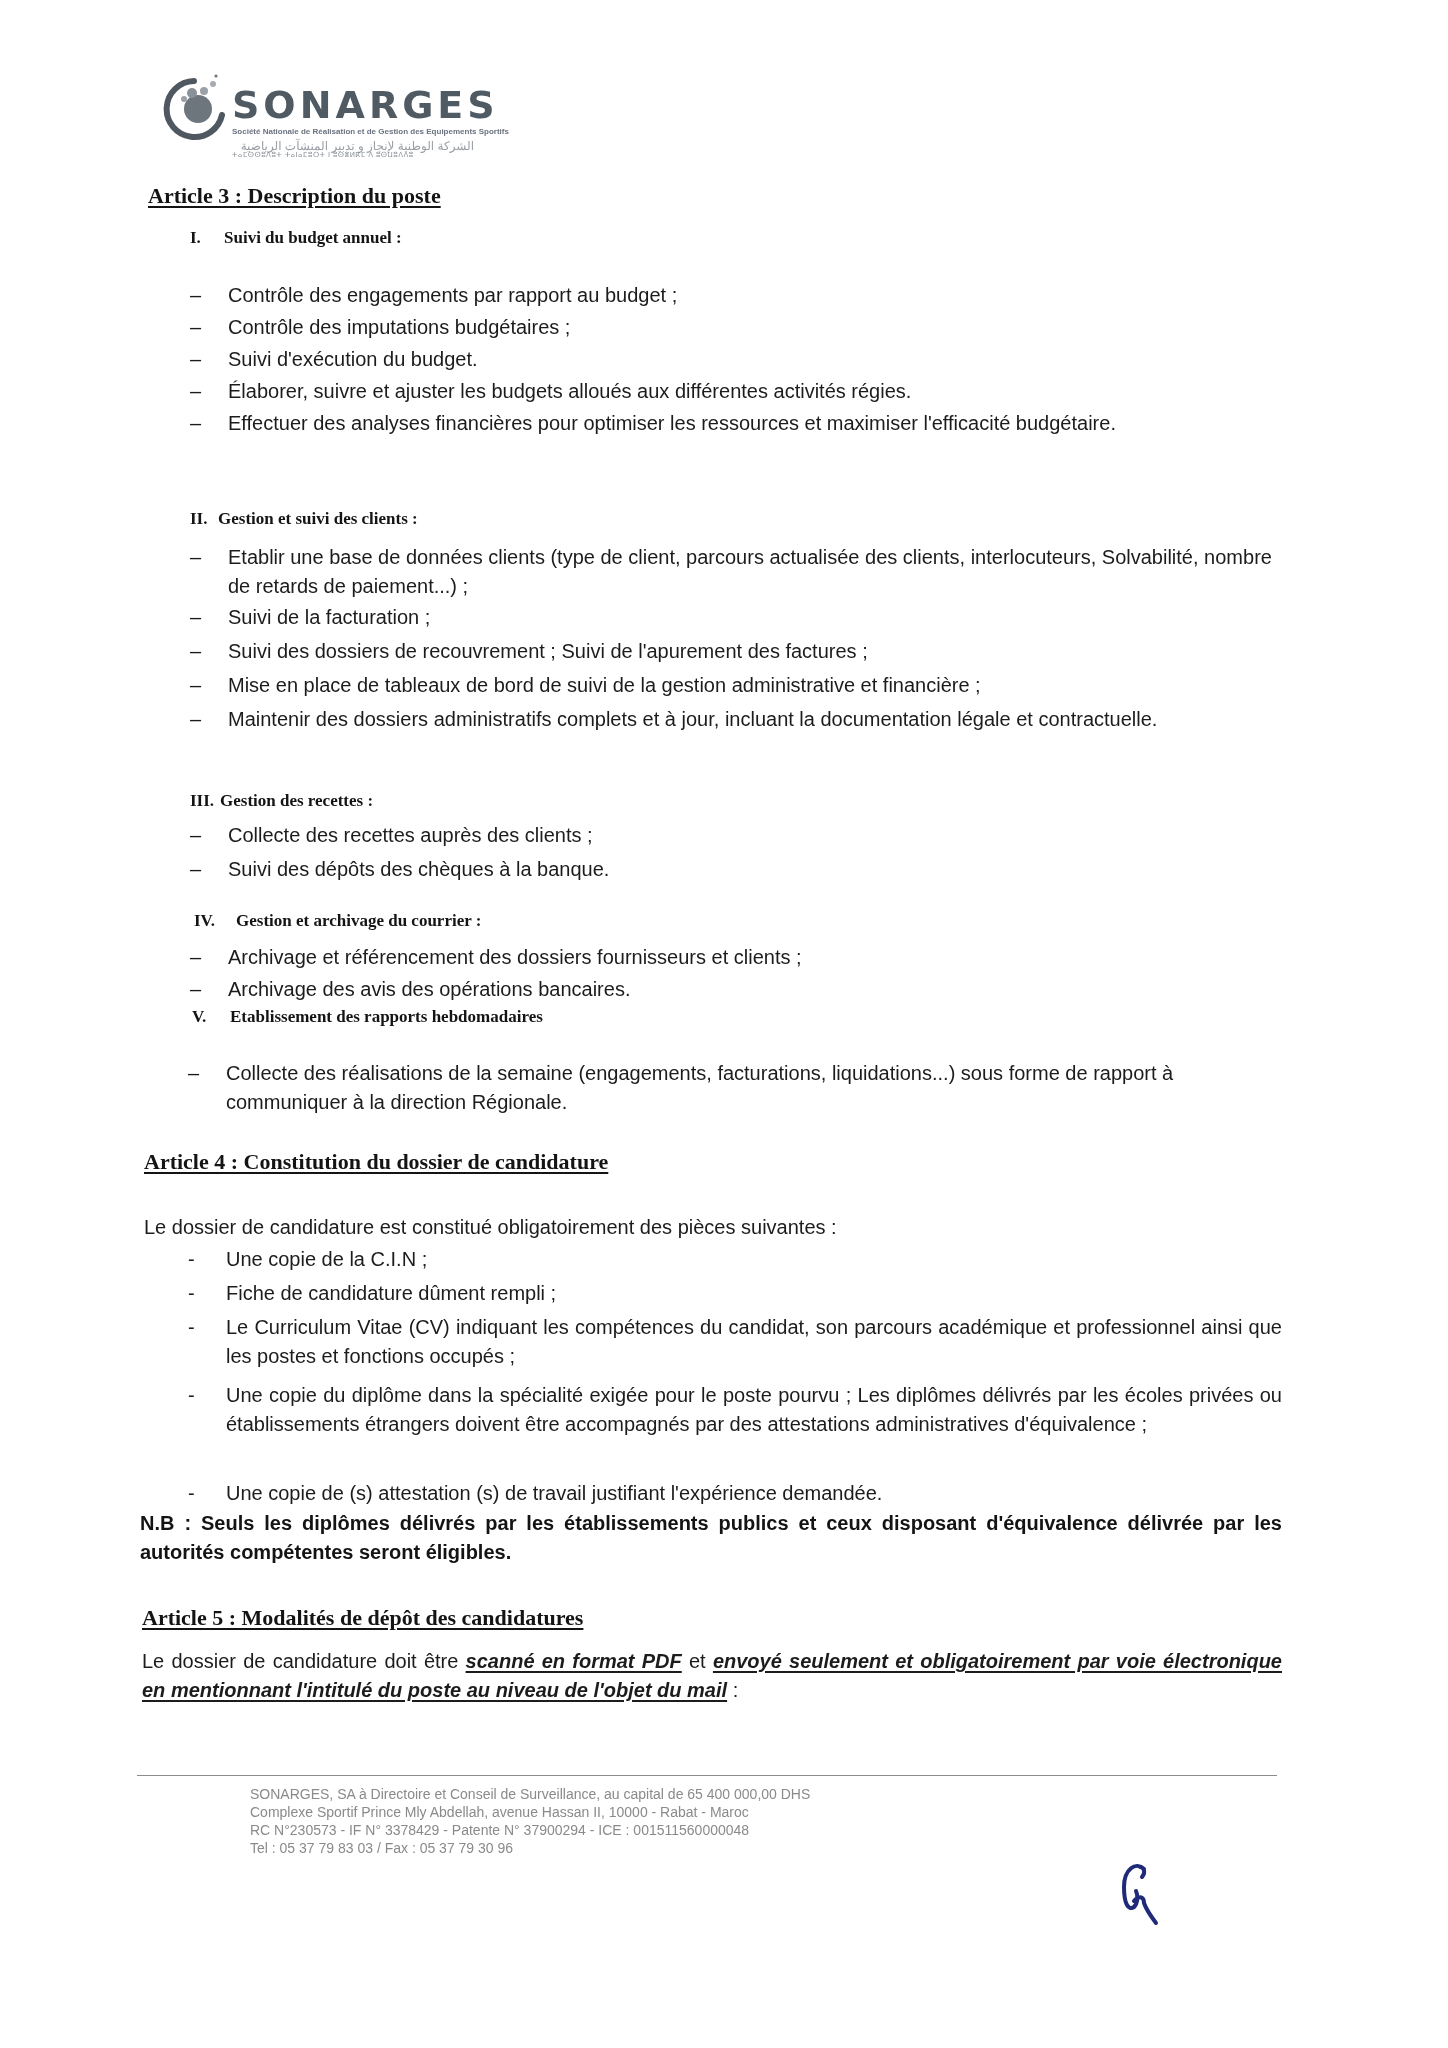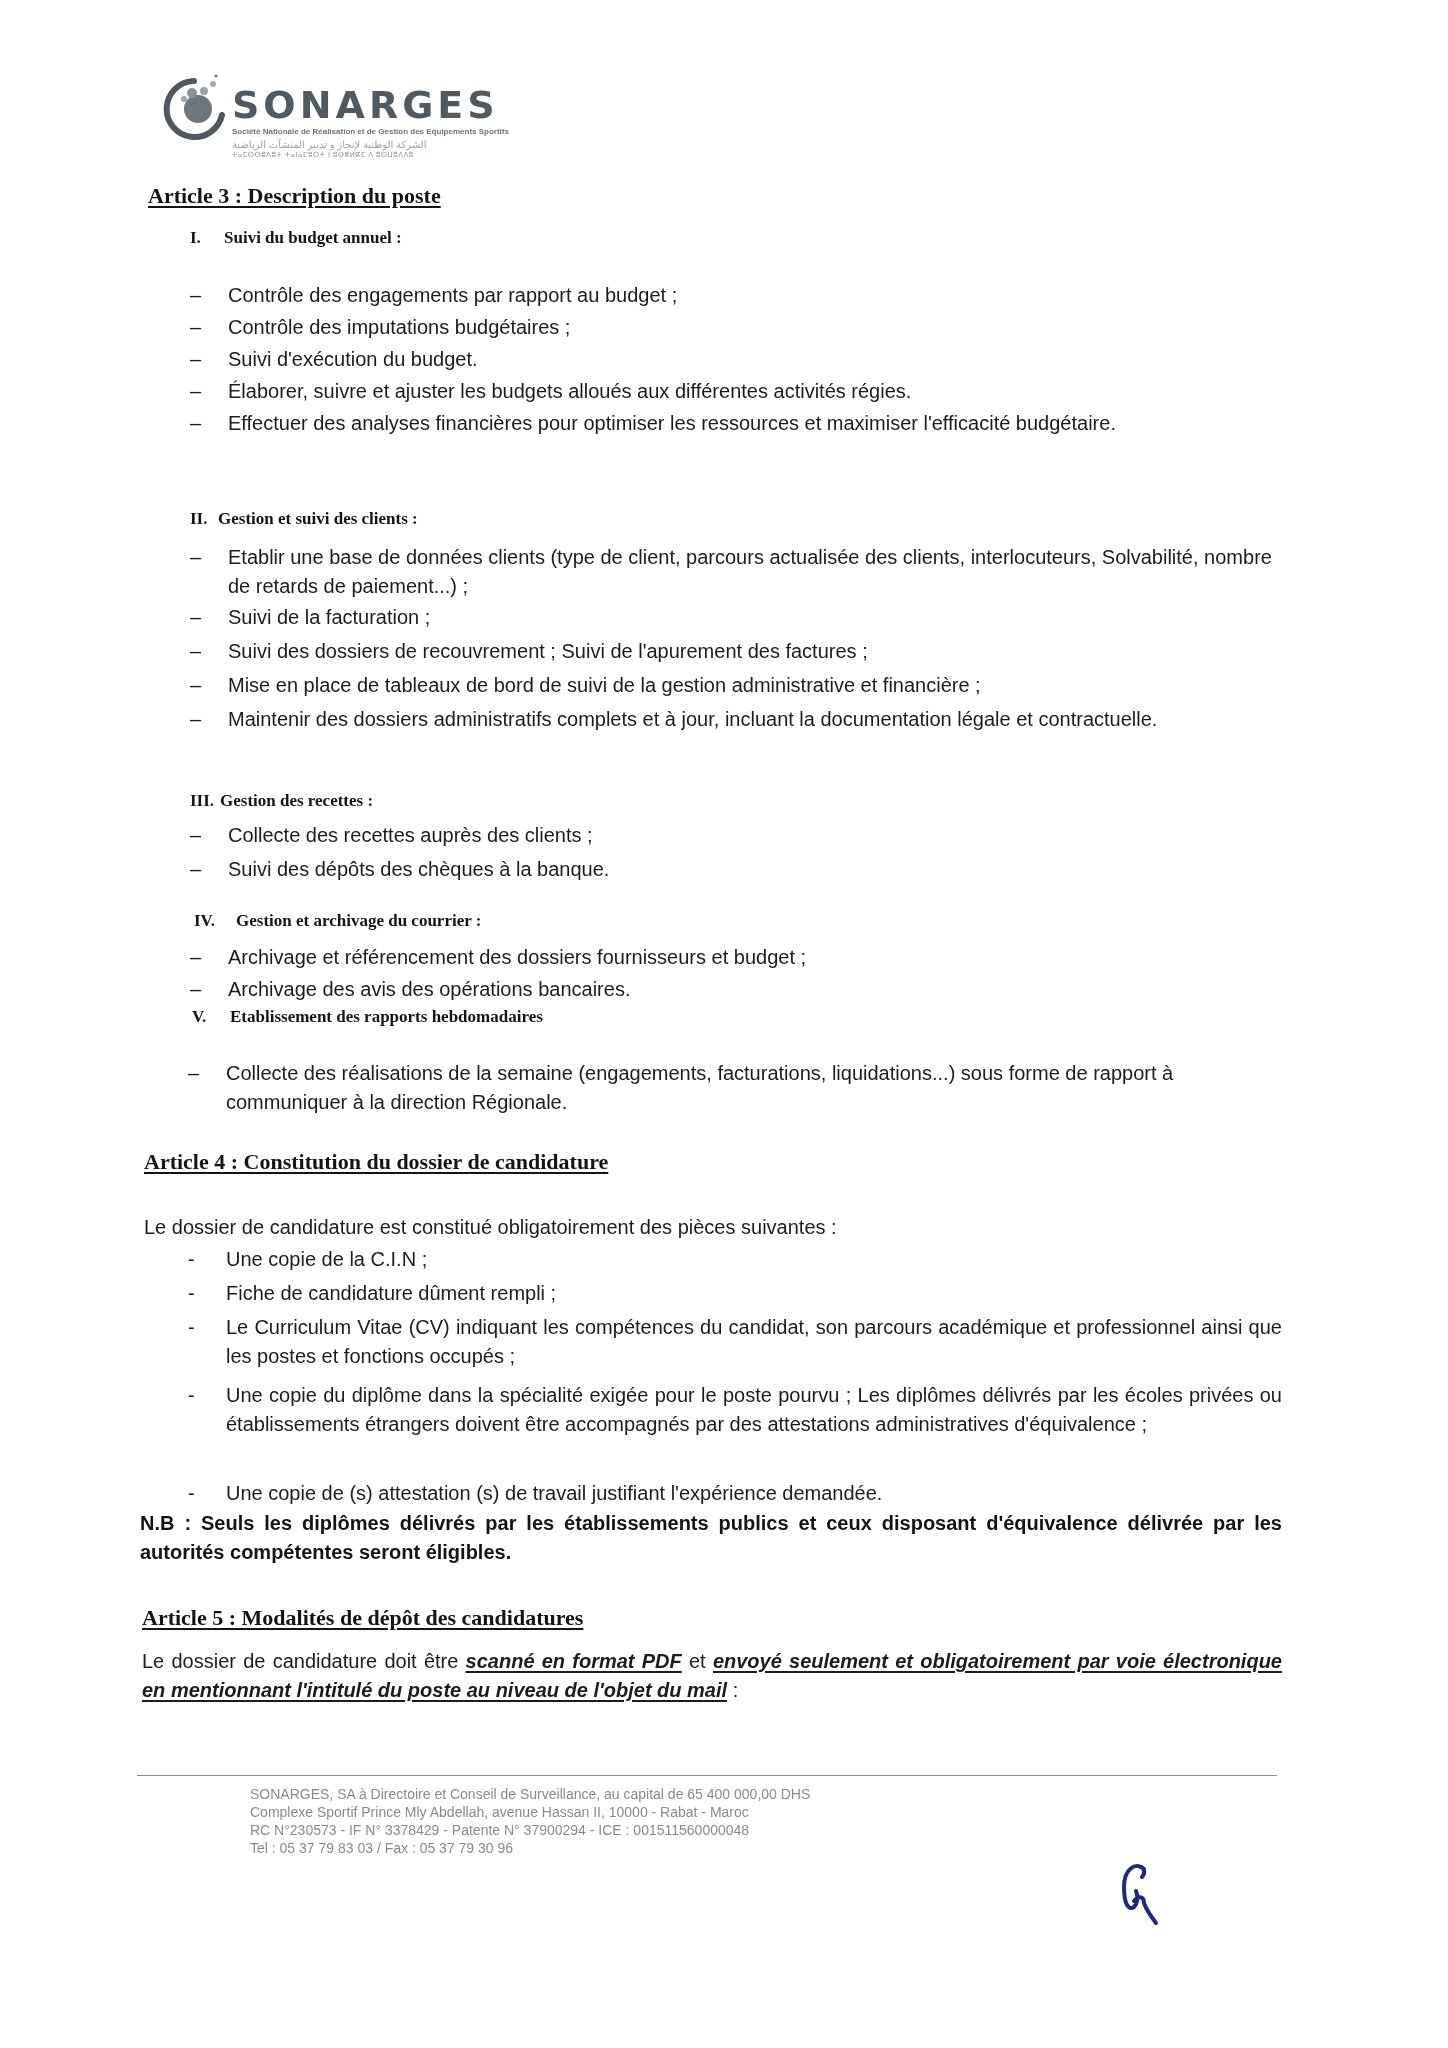--- a/index.html
+++ b/index.html
@@ -10,21 +10,21 @@
     .page { position: absolute; left: 0; top: 0; width: 1448px; height: 2048px; margin-top: 25px; }
 
     
     .logo { position: absolute; left: 160px; top: 40px; width: 360px; height: 100px; }
     .logo-mark { position: absolute; left: 0; top: 6px; width: 78px; height: 70px; }
     .logo-word {
       position: absolute; left: 72px; top: 18px; font-family: "DejaVu Sans", sans-serif;
       font-size: 38px; letter-spacing: 4px; color: #505a63; font-weight: bold;
     }
     .logo-tag1 { position: absolute; left: 72px; top: 62px; font-size: 8px; color: #6b7280; white-space: nowrap; font-weight: bold; }
-    .logo-tag2 { position: absolute; left: 72px; top: 74px; font-size: 10px; color: #9aa0a6; white-space: nowrap; direction: rtl; width: 230px; text-align: left; }
+    .logo-tag2 { position: absolute; left: 84px; top: 74px; font-size: 12px; color: #9aa0a6; white-space: nowrap; direction: rtl; width: 230px; text-align: left; }
     .logo-tag3 { position: absolute; left: 72px; top: 86px; font-size: 7px; color: #8a9097; white-space: nowrap; letter-spacing: 0.5px; }
 
     
     .content {
       position: absolute; left: 0; top: 0; width: 1448px;
       font-family: "Liberation Sans Narrow", "Liberation Sans", sans-serif;
     }
     .h-article {
       position: absolute; font-family: "Liberation Serif", serif; font-weight: bold; font-size: 22px;
       text-decoration: underline; text-decoration-thickness: 2px; text-underline-offset: 3px; color: #141414; white-space: nowrap; text-align: right;
@@ -95,21 +95,21 @@
 
     <div class="h-sec" style="left:190px; top:766px;">
       <span class="num" style="width:30px;">III.</span><span>Gestion des recettes :</span>
     </div>
     <div class="item" style="left:228px; top:796px; width:1050px;"><span class="dash">–</span><span>Collecte des recettes auprès des clients ;</span></div>
     <div class="item" style="left:228px; top:830px; width:1050px;"><span class="dash">–</span><span>Suivi des dépôts des chèques à la banque.</span></div>
 
     <div class="h-sec" style="left:194px; top:886px;">
       <span class="num" style="width:42px;">IV.</span><span>Gestion et archivage du courrier :</span>
     </div>
-    <div class="item" style="left:228px; top:918px; width:1050px;"><span class="dash">–</span><span>Archivage et référencement des dossiers fournisseurs et budget ;</span></div>
+    <div class="item" style="left:228px; top:918px; width:1050px;"><span class="dash">–</span><span>Archivage et référencement des dossiers fournisseurs et clients ;</span></div>
     <div class="item" style="left:228px; top:950px; width:1050px;"><span class="dash">–</span><span>Archivage des avis des opérations bancaires.</span></div>
 
     <div class="h-sec" style="left:192px; top:982px;">
       <span class="num" style="width:38px;">V.</span><span>Etablissement des rapports hebdomadaires</span>
     </div>
     <div class="item" style="left:226px; top:1034px; width:1040px;"><span class="dash">–</span><span>Collecte des réalisations de la semaine (engagements, facturations, liquidations...) sous forme de rapport à communiquer à la direction Régionale.</span></div>
 
     <div class="h-article" style="left:144px; top:1124px;">Article 4 : Constitution du dossier de candidature</div>
     <div class="para" style="left:144px; top:1188px; width:1140px;">Le dossier de candidature est constitué obligatoirement des pièces suivantes :</div>
 

